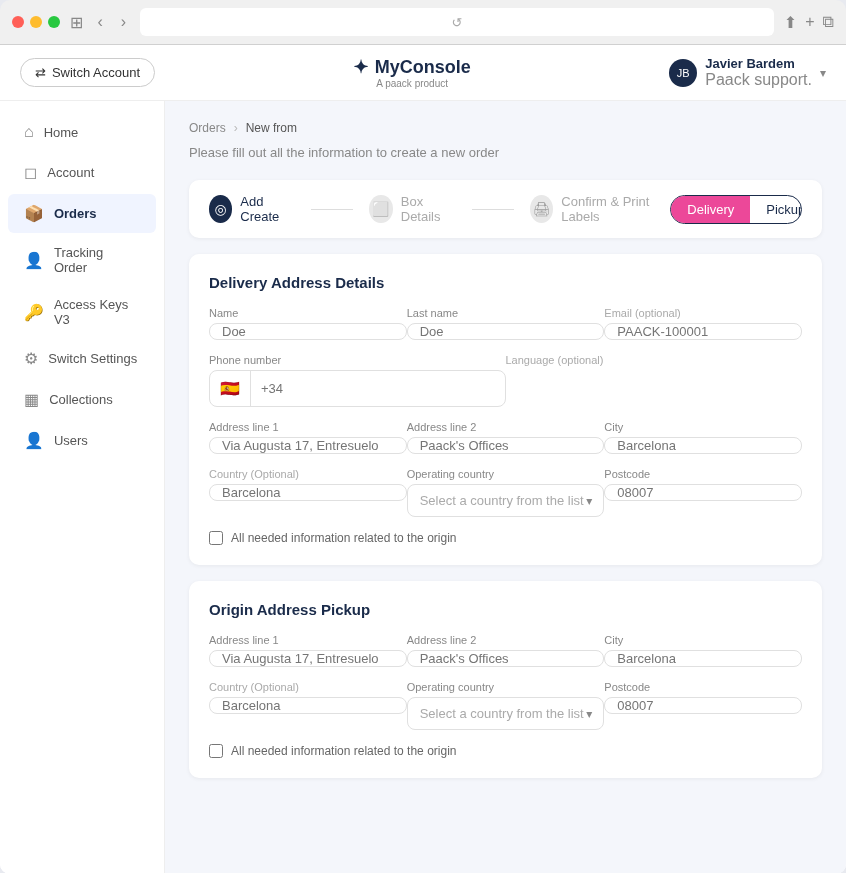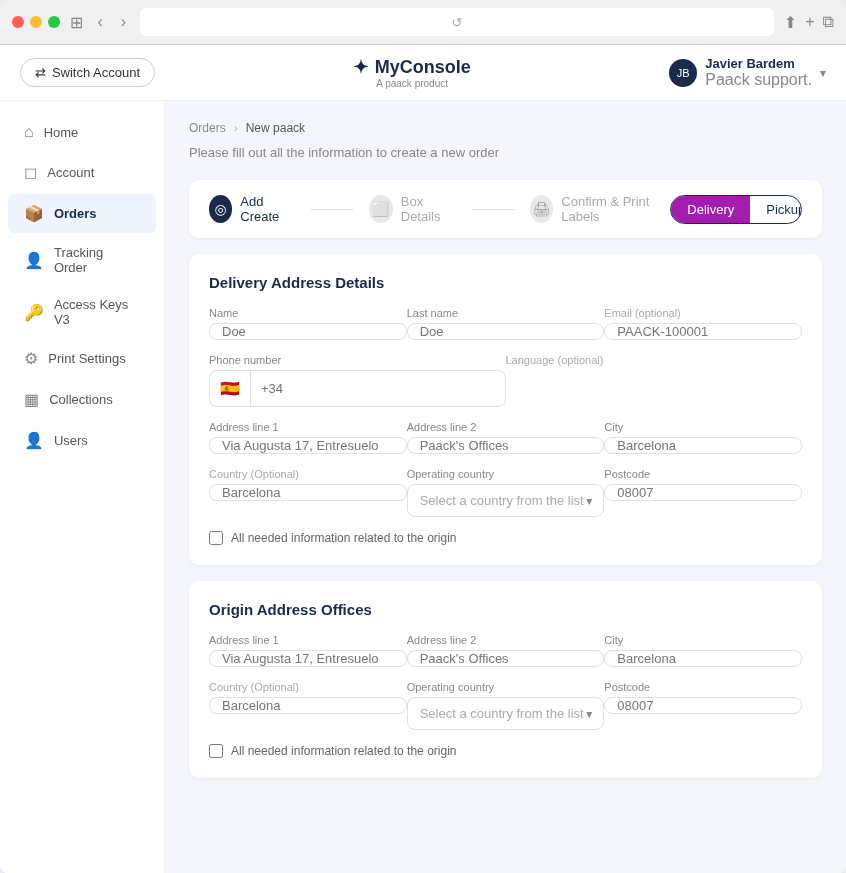--- a/index.html
+++ b/index.html
@@ -147,21 +147,21 @@
     .steps-left { display: flex; align-items: center; gap: 16px; }
     .step-item { display: flex; align-items: center; gap: 8px; font-size: 13px; }
     .step-icon { width: 28px; height: 28px; border-radius: 50%; display: flex; align-items: center; justify-content: center; font-size: 14px; }
     .step-active .step-icon { background: #1a2b4a; color: white; }
     .step-inactive .step-icon { background: #e8e8e8; color: #999; }
     .step-active .step-label { color: #1a2b4a; font-weight: 500; }
     .step-inactive .step-label { color: #aaa; }
     .step-connector { width: 50px; height: 1px; background: #ddd; }
     .delivery-pickup { display: flex; border-radius: 20px; overflow: hidden; border: 1px solid #1a2b4a; }
     .dp-btn { padding: 6px 16px; font-size: 13px; cursor: pointer; border: none; background: transparent; color: #1a2b4a; }
-    .dp-btn.active { background: #a21caf; color: white; }
+    .dp-btn.active { background: #ec4899; color: white; }
 
     
     .section {
       background: white;
       border-radius: 10px;
       padding: 20px;
       margin-bottom: 16px;
       box-shadow: 0 1px 4px rgba(0,0,0,0.06);
     }
     .section-title { font-size: 15px; font-weight: 600; color: #1a2b4a; margin-bottom: 16px; }
@@ -294,38 +294,38 @@
       <div class="sidebar-item">
         <span class="sidebar-icon">👤</span>
         <span>Tracking Order</span>
       </div>
       <div class="sidebar-item">
         <span class="sidebar-icon">🔑</span>
         <span>Access Keys V3</span>
       </div>
       <div class="sidebar-item">
         <span class="sidebar-icon">⚙</span>
-        <span>Print Settings</span>
+        <span>Switch Settings</span>
       </div>
       <div class="sidebar-item">
         <span class="sidebar-icon">▦</span>
         <span>Collections</span>
       </div>
       <div class="sidebar-item">
         <span class="sidebar-icon">👤</span>
         <span>Users</span>
       </div>
     </nav>
 
     <div class="content">
 
       <div class="breadcrumb">
         <span>Orders</span>
         <span class="breadcrumb-separator">›</span>
-        <span class="breadcrumb-current">New paack</span>
+        <span class="breadcrumb-current">New from</span>
       </div>
 
       <p class="page-subtitle">Please fill out all the information to create a new order</p>
 
       <div class="steps-bar">
         <div class="steps-left">
           <div class="step-item step-active">
             <div class="step-icon">◎</div>
             <span class="step-label">Add Create</span>
           </div>
@@ -417,21 +417,21 @@
           </div>
         </div>
 
         <div class="checkbox-row">
           <input type="checkbox" style="">
           <label class="checkbox-label">All needed information related to the origin</label>
         </div>
       </div>
 
       <div class="section">
-        <div class="section-title">Origin Address Offices</div>
+        <div class="section-title">Origin Address Pickup</div>
 
         <div class="form-row">
           <div class="form-group">
             <label class="form-label">Address line 1</label>
             <input class="form-input" placeholder="Via Augusta 17, Entresuelo" style="">
           </div>
           <div class="form-group">
             <label class="form-label">Address line 2</label>
             <input class="form-input" placeholder="Paack's Offices" style="">
           </div>

